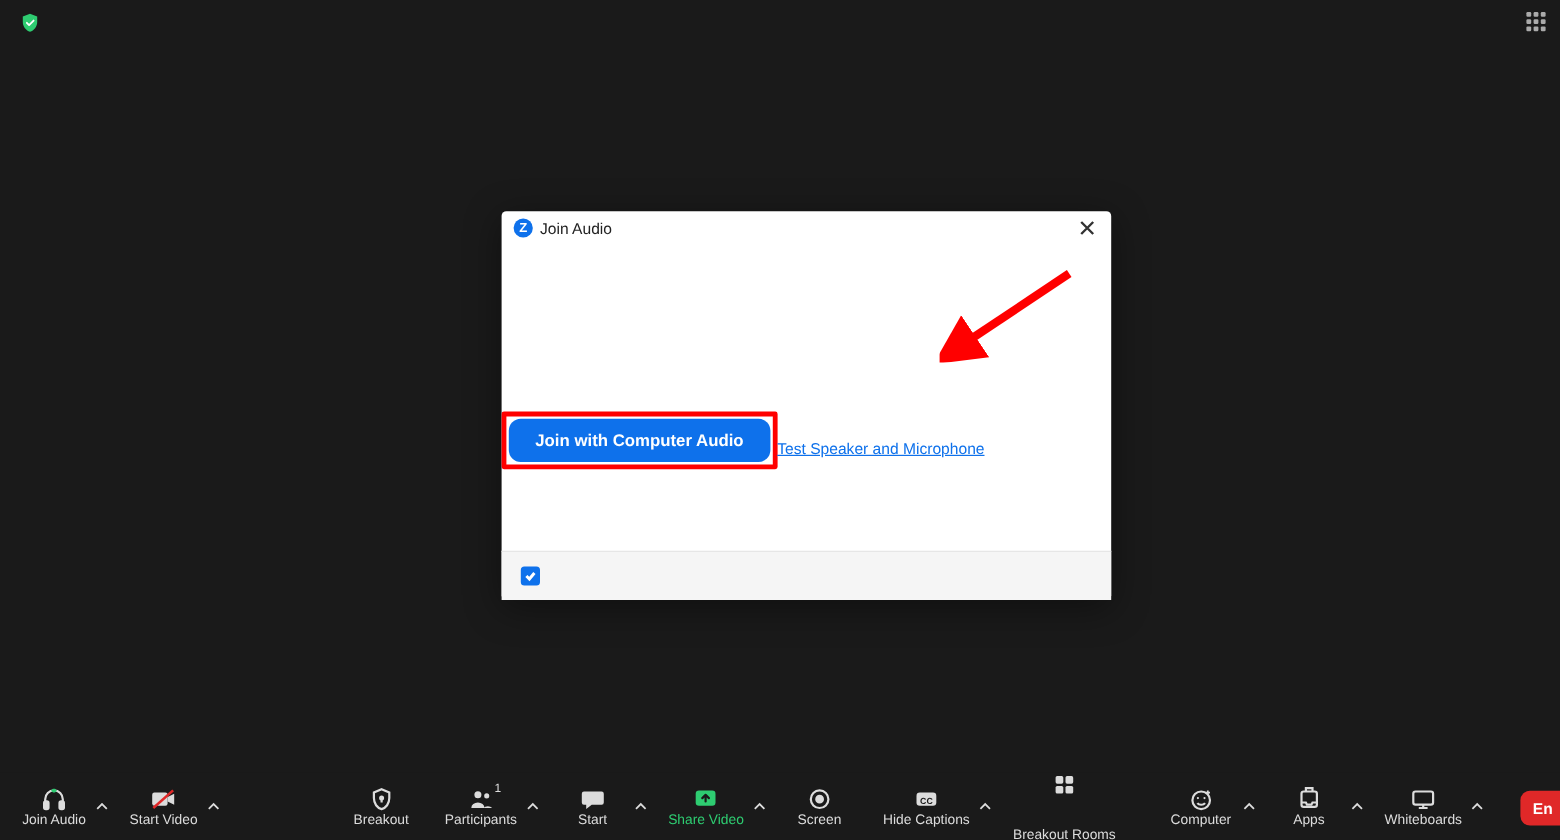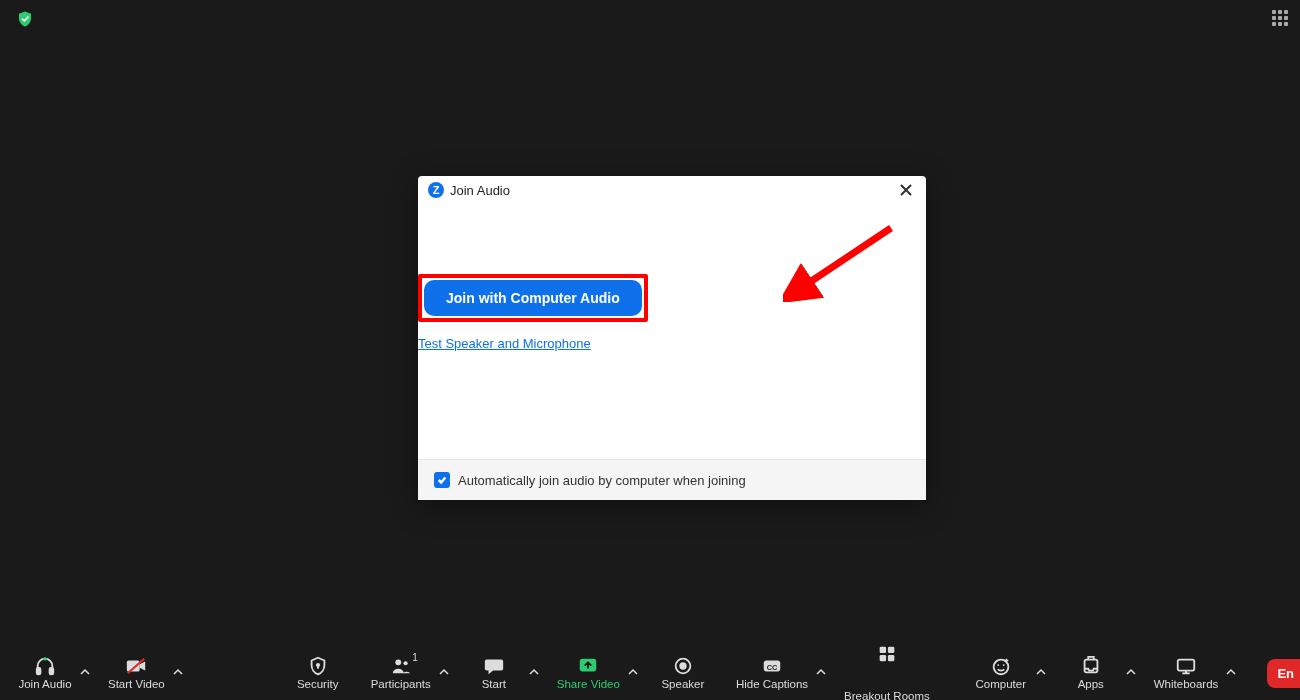--- a/index.html
+++ b/index.html
@@ -86,22 +86,22 @@
     display: flex;
     align-items: center;
     justify-content: center;
     cursor: pointer;
   }
   .dialog-close svg { width: 12px; height: 12px; stroke: #333; stroke-width: 2; }
 
   .dialog-body {
     flex: 1;
     display: flex;
-    flex-direction: column;
-    align-items: flex-start;
+    flex-direction: row;
+    align-items: center;
     padding-top: 70px;
   }
 
   .highlight-box {
     border: 4px solid #ff0000;
     padding: 2px;
     border-radius: 2px;
     display: inline-block;
   }
   .join-btn {
@@ -263,21 +263,20 @@
       <button class="join-btn">Join with Computer Audio</button>
     </div>
     <div class="test-link">Test Speaker and Microphone</div>
   </div>
   <div class="dialog-footer">
     <div class="checkbox">
       <svg viewBox="0 0 12 12">
           <path d="M2 6 L5 9 L10 3"></path>
         </svg>
     </div>
-    <span>Automatically join audio by computer when joining</span>
   </div>
 </div>
 
 <svg class="annotation-arrow" viewBox="0 0 120 80">
   <defs>
     <marker id="ah" markerWidth="8" markerHeight="8" refX="2" refY="3" orient="auto">
       <path d="M0,0 L6,3 L0,6 Z" fill="#ff0000"></path>
     </marker>
   </defs>
   <line x1="108" y1="6" x2="18" y2="66" stroke="#ff0000" stroke-width="7" marker-end="url(#ah)"></line>
@@ -321,21 +320,21 @@
   <div class="tb-gap-flex"></div>
 
   <div class="tb-item" style="margin-right:18px;">
     <div class="icon-slot">
       <svg viewBox="0 0 24 24" fill="none" stroke="#dcdcdc" stroke-width="2">
         <path d="M12 3 L19 6 V11 C19 16 16 20 12 21 C8 20 5 16 5 11 V6 Z"></path>
         <circle cx="12" cy="11" r="1.3" fill="#dcdcdc"></circle>
         <line x1="12" y1="12" x2="12" y2="15"></line>
       </svg>
     </div>
-    <span>Security</span>
+    <span>Breakout</span>
   </div>
 
   <div class="tb-item">
     <div class="icon-slot">
       <svg viewBox="0 0 24 24" fill="#dcdcdc">
         <circle cx="9" cy="8" r="3.2"></circle>
         <path d="M3 20 a6 5 0 0 1 12 0 Z"></path>
         <circle cx="17" cy="9" r="2.3"></circle>
         <path d="M14 20 a5 4 0 0 1 8 0 Z"></path>
       </svg>
@@ -378,21 +377,21 @@
       </svg>
   </div>
 
   <div class="tb-item" style="margin-right:18px;">
     <div class="icon-slot">
       <svg viewBox="0 0 24 24" fill="none" stroke="#dcdcdc" stroke-width="2">
         <circle cx="12" cy="12" r="8"></circle>
         <circle cx="12" cy="12" r="3" fill="#dcdcdc"></circle>
       </svg>
     </div>
-    <span>Speaker</span>
+    <span>Screen</span>
   </div>
 
   <div class="tb-item">
     <div class="icon-slot">
       <svg viewBox="0 0 24 24">
         <rect x="3" y="6" width="18" height="12" rx="3" fill="#dcdcdc"></rect>
         <text x="12" y="16" text-anchor="middle" font-size="8" font-weight="700" fill="#1a1a1a">CC</text>
       </svg>
     </div>
     <span>Hide Captions</span>

